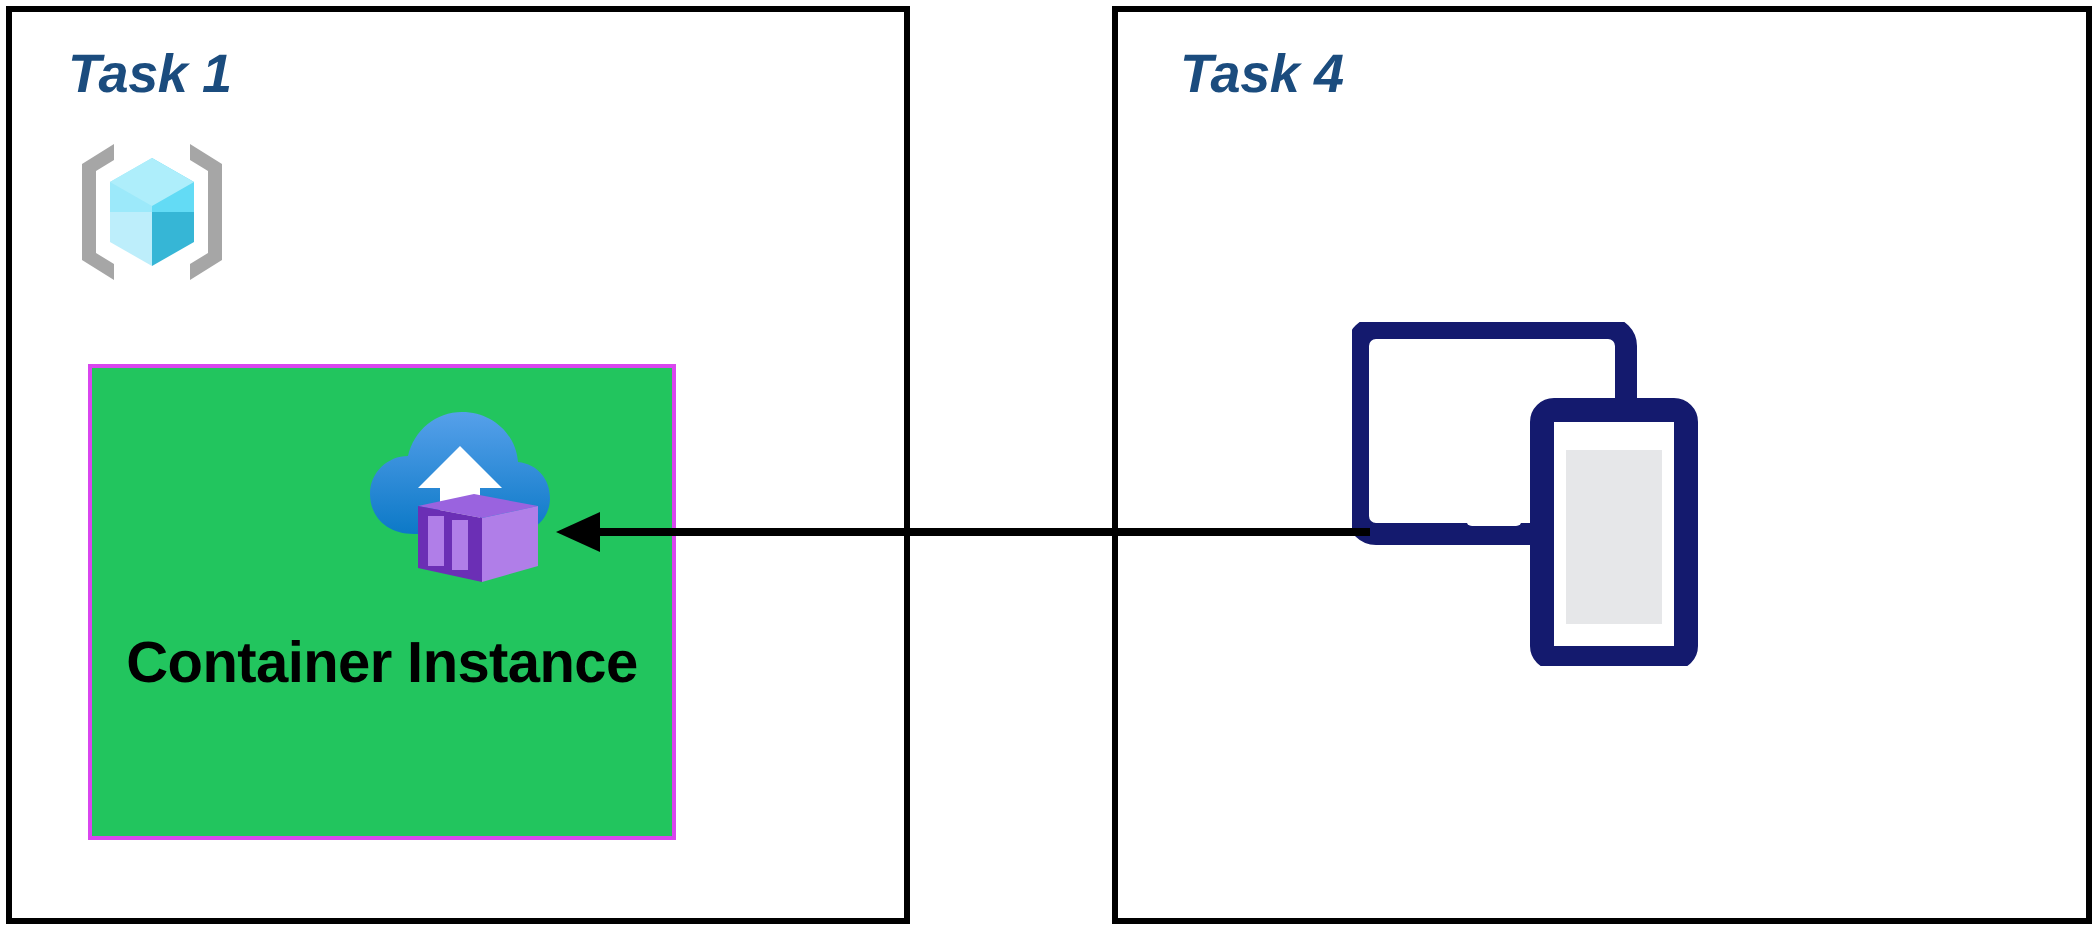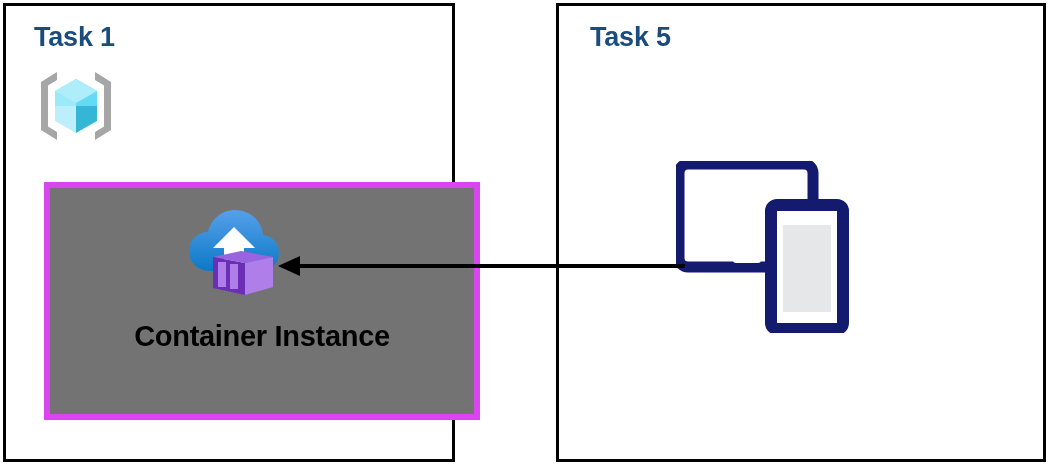--- a/index.html
+++ b/index.html
@@ -40,20 +40,21 @@
     height: 459px;
   }
 
   .panel-title {
     position: absolute;
     font-size: 27px;
     font-weight: bold;
     color: #1b4c7e;
     letter-spacing: -0.2px;
     white-space: nowrap;
+    font-style: italic;
   }
   #title-task1 { left: 28px; top: 16px; }
   #title-task2 { left: 31px; top: 16px; }
 
   
   #rg-row {
     position: absolute;
     left: 31px;
     top: 63px;
     display: flex;
@@ -71,24 +72,24 @@
     color: #000000;
     white-space: nowrap;
     letter-spacing: -0.3px;
   }
 
   
   #aci-box {
     position: absolute;
     left: 38px;
     top: 176px;
-    width: 436px;
+    width: 294px;
     height: 238px;
-    background: #737373;
-    border: 6px solid #d946ef;
+    background: #22c55e;
+    border: 2px solid #d946ef;
     box-sizing: border-box;
   }
   #aci-icon {
     position: absolute;
     left: 135px;
     top: 17px;
     width: 96px;
     height: 96px;
     display: block;
   }
@@ -193,21 +194,21 @@
         <rect x="33" y="57" width="8" height="25" fill="#b07ee8"></rect>
         <rect x="45" y="59" width="8" height="25" fill="#b07ee8"></rect>
       </svg>
 
       <div id="aci-label">Container Instance</div>
     </div>
   </div>
 
   <div class="panel" id="panel-task2">
 
-    <div class="panel-title" id="title-task2">Task 5</div>
+    <div class="panel-title" id="title-task2">Task 4</div>
   </div>
 
   <svg id="devices-icon" viewBox="0 0 191 172">
 
     <rect x="3" y="3" width="134" height="103" rx="9" ry="9" fill="none" stroke="#141a6e" stroke-width="11"></rect>
 
     <circle cx="70" cy="12" r="3" fill="#ffffff"></circle>
 
     <rect x="57" y="96" width="28" height="6" rx="3" ry="3" fill="#ffffff"></rect>
 

